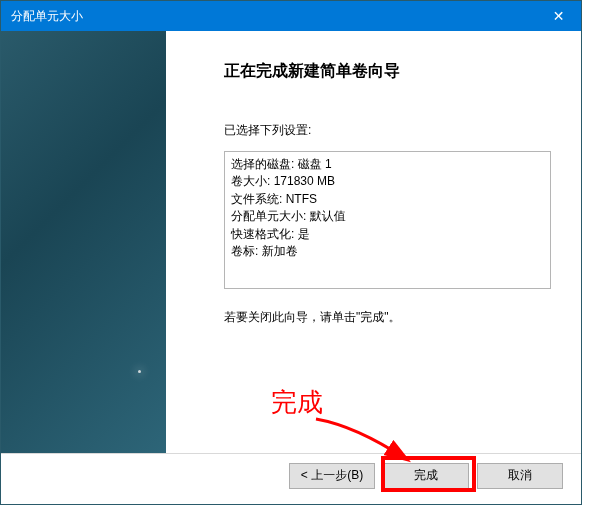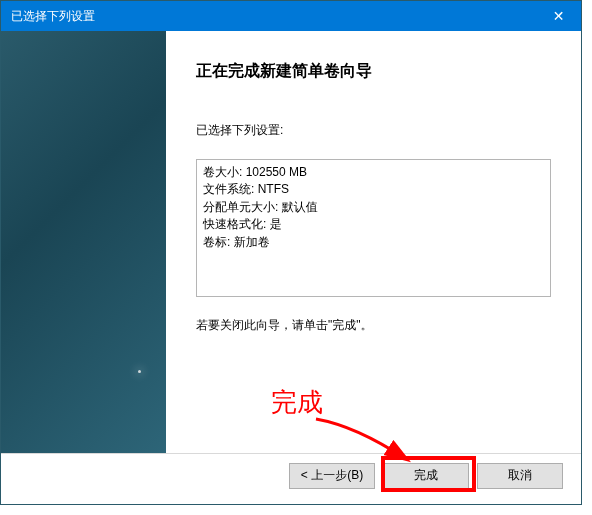--- a/index.html
+++ b/index.html
@@ -38,20 +38,21 @@
       align-items: center;
       justify-content: center;
       color: #fff;
       font-size: 14px;
       cursor: pointer;
     }
     .body {
       display: flex;
       height: 422px;
       position: relative;
+      gap: 28px;
     }
     .sidebar {
       width: 165px;
       height: 100%;
       background: linear-gradient(135deg, #2a5a6a 0%, #1a4554 40%, #2d6578 100%);
       position: relative;
     }
     .sidebar::before {
       content: "";
       position: absolute;
@@ -72,21 +73,21 @@
     .heading {
       font-size: 16px;
       font-weight: bold;
       margin-top: 12px;
       margin-bottom: 40px;
     }
     .message {
       margin-bottom: 30px;
     }
     .label-settings {
-      margin-bottom: 20px;
+      margin-bottom: 12px;
     }
     .settings-box {
       border: 1px solid #b5b5b5;
       background: #fff;
       padding: 4px 6px;
       height: 138px;
       overflow-y: scroll;
       font-size: 12px;
       line-height: 1.45;
       position: relative;
@@ -143,33 +144,34 @@
     .arrow-svg {
       position: absolute;
       pointer-events: none;
     }
   </style>
 </head>
 <body>
 
 <div class="window">
   <div class="titlebar">
-    <span>已选择下列设置</span>
+    <span>分配单元大小</span>
     <div class="titlebar-buttons">
       <div class="close-btn">✕</div>
     </div>
   </div>
 
   <div class="body">
     <div class="sidebar"></div>
     <div class="content">
       <div class="heading">正在完成新建简单卷向导</div>
       <div class="label-settings">已选择下列设置:</div>
       <div class="settings-box">
-        <div>卷大小: 102550 MB</div>
+        <div>选择的磁盘: 磁盘 1</div>
+        <div>卷大小: 171830 MB</div>
         <div>文件系统: NTFS</div>
         <div>分配单元大小: 默认值</div>
         <div>快速格式化: 是</div>
         <div>卷标: 新加卷</div>
       </div>
       <div class="closing-note">若要关闭此向导，请单击"完成"。</div>
     </div>
   </div>
 
   <div class="button-row">

